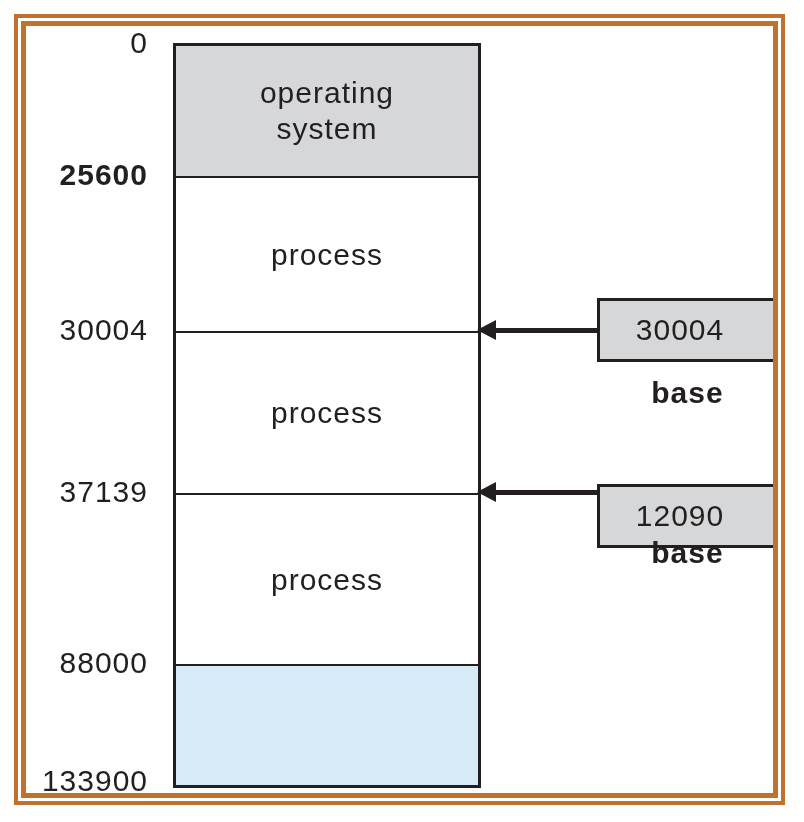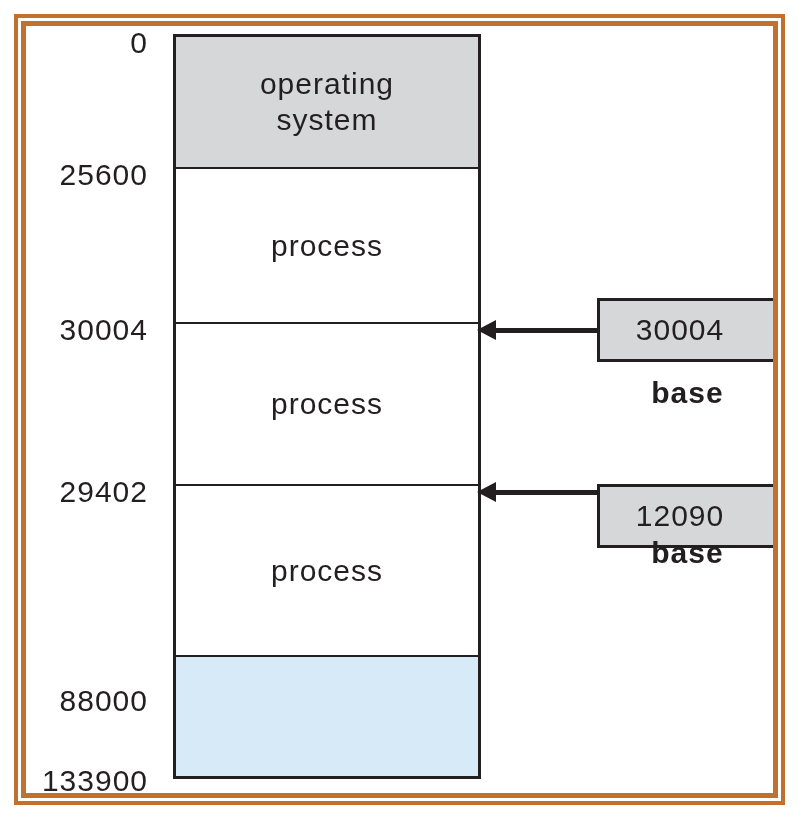--- a/index.html
+++ b/index.html
@@ -23,21 +23,21 @@
   }
   .frame-inner {
     width: 100%; height: 100%;
     border: 5px solid #c0712d;
     background: transparent;
   }
 
   
   .memory-column {
     position: absolute;
-    left: 173px; top: 34px;
+    left: 173px; top: 43px;
     width: 308px; height: 745px;
     border: 3px solid #231f20;
     background: #a21caf;
     z-index: 2;
   }
   .segment {
     width: 100%;
     display: flex;
     align-items: center;
     justify-content: center;
@@ -60,24 +60,24 @@
     position: absolute;
     left: 0;
     width: 148px;
     text-align: right;
     font-size: 30px;
     line-height: 30px;
     letter-spacing: 1px;
     z-index: 3;
   }
   .addr-0      { top: 28px;  }
-  .addr-25600  { top: 160px; }
+  .addr-25600  { top: 160px; font-weight: bold; }
   .addr-30004  { top: 315px; }
   .addr-42094  { top: 477px; }
-  .addr-88000  { top: 686px; }
+  .addr-88000  { top: 648px; }
   .addr-102400 { top: 766px; }
 
   
   .register-box {
     position: absolute;
     left: 597px;
     width: 181px; height: 64px;
     background: #d6d7d9;
     border: 3px solid #231f20;
     border-right: none;
@@ -137,21 +137,21 @@
 system</div>
   <div class="segment seg-p1">process</div>
   <div class="segment seg-p2">process</div>
   <div class="segment seg-p3">process</div>
   <div class="segment seg-free"></div>
 </div>
 
 <div class="addr-label addr-0">0</div>
 <div class="addr-label addr-25600">25600</div>
 <div class="addr-label addr-30004">30004</div>
-<div class="addr-label addr-42094">29402</div>
+<div class="addr-label addr-42094">37139</div>
 <div class="addr-label addr-88000">88000</div>
 <div class="addr-label addr-102400">133900</div>
 
 <div class="register-box base-box">
   <span>30004</span>
 </div>
 <div class="register-caption base-caption">base</div>
 <div class="arrow-line base-arrow-line"></div>
 <div class="arrow-head base-arrow-head"></div>
 

